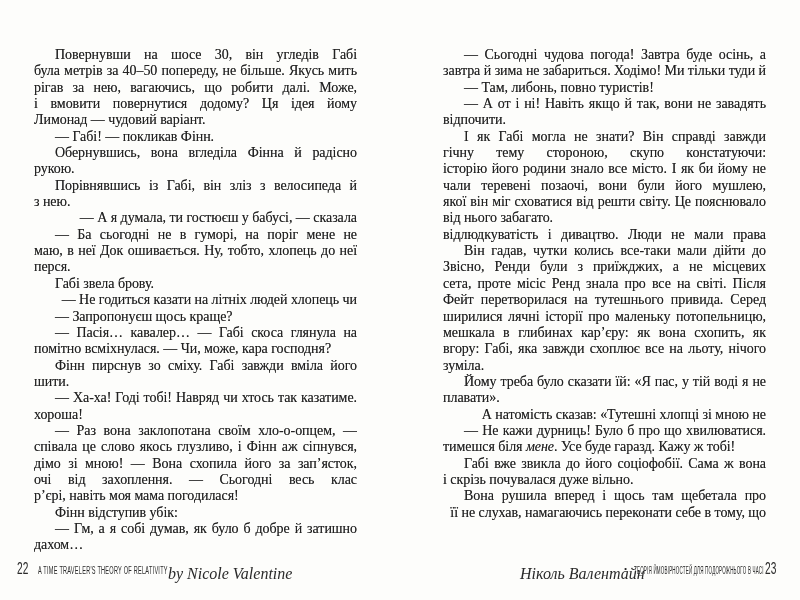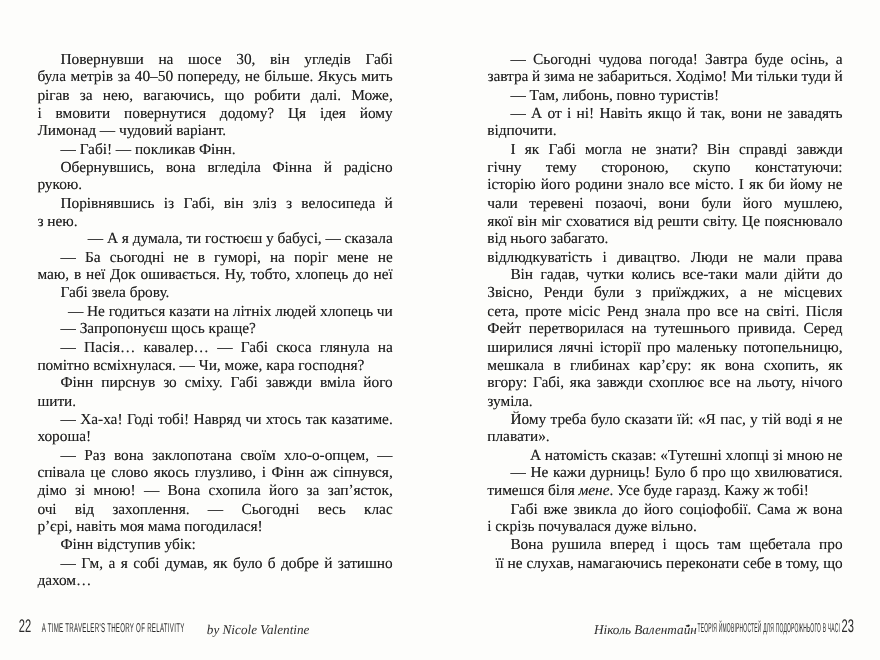--- a/index.html
+++ b/index.html
@@ -34,21 +34,21 @@
   .fcaps{
     font-family:"Liberation Sans", sans-serif;
     font-size:9px;font-weight:400;color:#2a2a2a;
     letter-spacing:0.4px;
     transform-origin:left bottom;
   }
   #ftitle-l{left:38px;top:567px;transform:scale(0.62,1.30);}
   #ftitle-r{left:634px;top:567px;transform:scale(0.50,1.30);}
   .fital{
     font-family:"Liberation Serif", serif;font-style:italic;
-    font-size:12px;color:#2a2a2a;margin-left:20px;
+    font-size:16px;color:#2a2a2a;
   }
   #fnum-l{left:17px;top:563px;}
   #fby-l{left:168px;top:565px;}
   #fauthor-r{left:520px;top:565px;}
   #fdot-r{left:624px;top:564px;font-size:9px;}
   #fnum-r{left:765px;top:563px;}
 </style>
 </head>
 <body>
 
@@ -61,20 +61,21 @@
       <div class="line">і вмовити повернутися додому? Ця ідея йому сподобалася.</div>
       <div class="line end">Лимонад — чудовий варіант.</div>
       <div class="line ind end">— Габі! — покликав Фінн.</div>
       <div class="line ind">Обернувшись, вона вгледіла Фінна й радісно помахала</div>
       <div class="line end">рукою.</div>
       <div class="line ind">Порівнявшись із Габі, він зліз з велосипеда й пішов поруч</div>
       <div class="line end">з нею.</div>
       <div class="line ind end">— А я думала, ти гостюєш у бабусі, — сказала вона.</div>
       <div class="line ind">— Ба сьогодні не в гуморі, на поріг мене не пустила. Ду-</div>
       <div class="line">маю, в неї Док ошивається. Ну, тобто, хлопець до неї при-</div>
+      <div class="line end">перся.</div>
       <div class="line ind end">Габі звела брову.</div>
       <div class="line ind end">— Не годиться казати на літніх людей хлопець чи дівчина.</div>
       <div class="line ind end">— Запропонуєш щось краще?</div>
       <div class="line ind">— Пасія… кавалер… — Габі скоса глянула на нього й ледь</div>
       <div class="line end">помітно всміхнулася. — Чи, може, кара господня?</div>
       <div class="line ind">Фінн пирснув зо сміху. Габі завжди вміла його розсмі-</div>
       <div class="line end">шити.</div>
       <div class="line ind">— Ха-ха! Годі тобі! Навряд чи хтось так казатиме. Але ідея</div>
       <div class="line end">хороша!</div>
       <div class="line ind">— Раз вона заклопотана своїм хло-о-опцем, — Габі про-</div>

